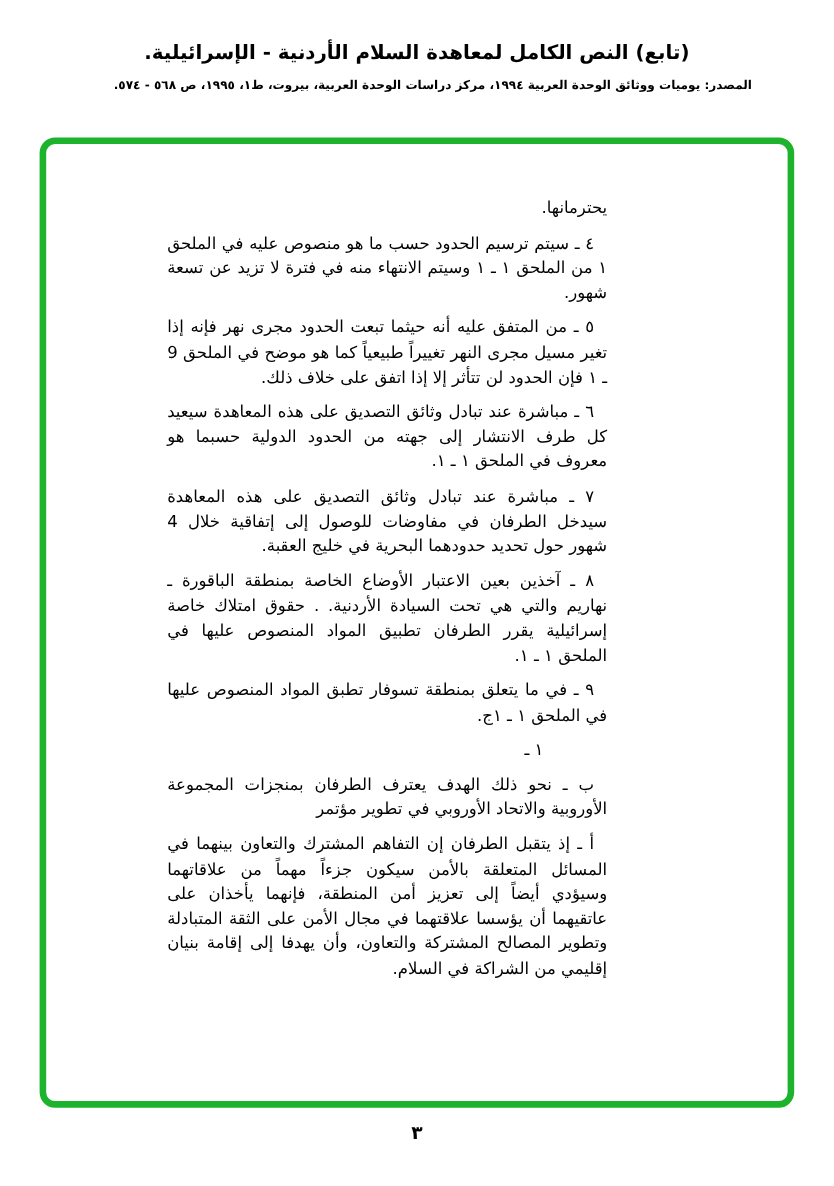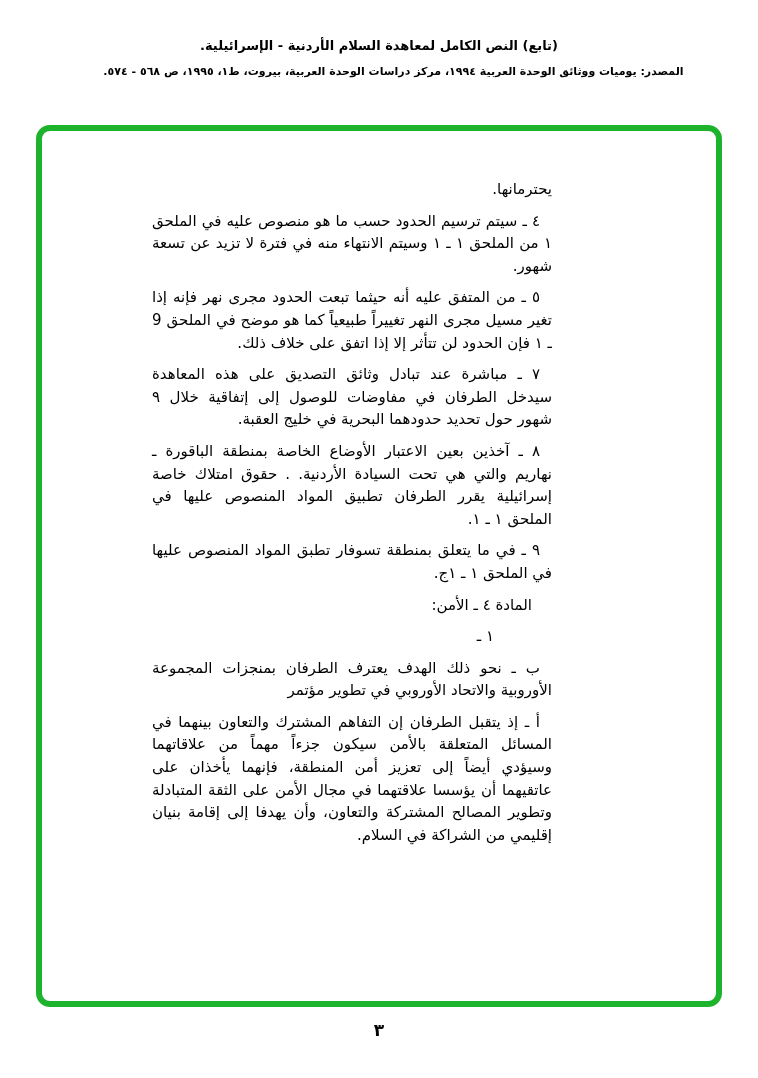--- a/index.html
+++ b/index.html
@@ -18,21 +18,21 @@
   }
   .header {
     position: absolute;
     top: 38px;
     left: 0;
     right: 0;
     text-align: center;
     direction: rtl;
   }
   .header .title {
-    font-size: 13px;
+    font-size: 18px;
     font-weight: bold;
     letter-spacing: 0.2px;
   }
   .header .source {
     font-size: 11px;
     font-weight: bold;
     margin-top: 12px;
     padding-left: 29px;
   }
   .frame {
@@ -87,28 +87,28 @@
 
   <div class="frame"></div>
 
   <div class="text-col">
     <p class="continuation">يحترمانها.</p>
 
     <p class="clause">٤ ـ سيتم ترسيم الحدود حسب ما هو منصوص عليه في الملحق ١ من الملحق ١ ـ ١ وسيتم الانتهاء منه في فترة لا تزيد عن تسعة شهور.</p>
 
     <p class="clause">٥ ـ من المتفق عليه أنه حيثما تبعت الحدود مجرى نهر فإنه إذا تغير مسيل مجرى النهر تغييراً طبيعياً كما هو موضح في الملحق 9 ـ ١ فإن الحدود لن تتأثر إلا إذا اتفق على خلاف ذلك.</p>
 
+    <p class="clause">٦ ـ مباشرة عند تبادل وثائق التصديق على هذه المعاهدة سيعيد كل طرف الانتشار إلى جهته من الحدود الدولية حسبما هو معروف في الملحق ١ ـ ١.</p>
 
-    <p class="clause">٧ ـ مباشرة عند تبادل وثائق التصديق على هذه المعاهدة سيدخل الطرفان في مفاوضات للوصول إلى إتفاقية خلال ٩ شهور حول تحديد حدودهما البحرية في خليج العقبة.</p>
+    <p class="clause">٧ ـ مباشرة عند تبادل وثائق التصديق على هذه المعاهدة سيدخل الطرفان في مفاوضات للوصول إلى إتفاقية خلال 4 شهور حول تحديد حدودهما البحرية في خليج العقبة.</p>
 
     <p class="clause">٨ ـ آخذين بعين الاعتبار الأوضاع الخاصة بمنطقة الباقورة ـ نهاريم والتي هي تحت السيادة الأردنية. . حقوق امتلاك خاصة إسرائيلية يقرر الطرفان تطبيق المواد المنصوص عليها في الملحق ١ ـ ١.</p>
 
     <p class="clause">٩ ـ في ما يتعلق بمنطقة تسوفار تطبق المواد المنصوص عليها في الملحق ١ ـ ١ج.</p>
 
-    <p class="heading">المادة ٤ ـ الأمن:</p>
 
     <p class="item">١ ـ</p>
 
     <p class="sub">ب ـ نحو ذلك الهدف يعترف الطرفان بمنجزات المجموعة الأوروبية والاتحاد الأوروبي في تطوير مؤتمر</p>
 
     <p class="sub">أ ـ إذ يتقبل الطرفان إن التفاهم المشترك والتعاون بينهما في المسائل المتعلقة بالأمن سيكون جزءاً مهماً من علاقاتهما وسيؤدي أيضاً إلى تعزيز أمن المنطقة، فإنهما يأخذان على عاتقيهما أن يؤسسا علاقتهما في مجال الأمن على الثقة المتبادلة وتطوير المصالح المشتركة والتعاون، وأن يهدفا إلى إقامة بنيان إقليمي من الشراكة في السلام.</p>
   </div>
 
   <div class="pagenum">٣</div>
 

